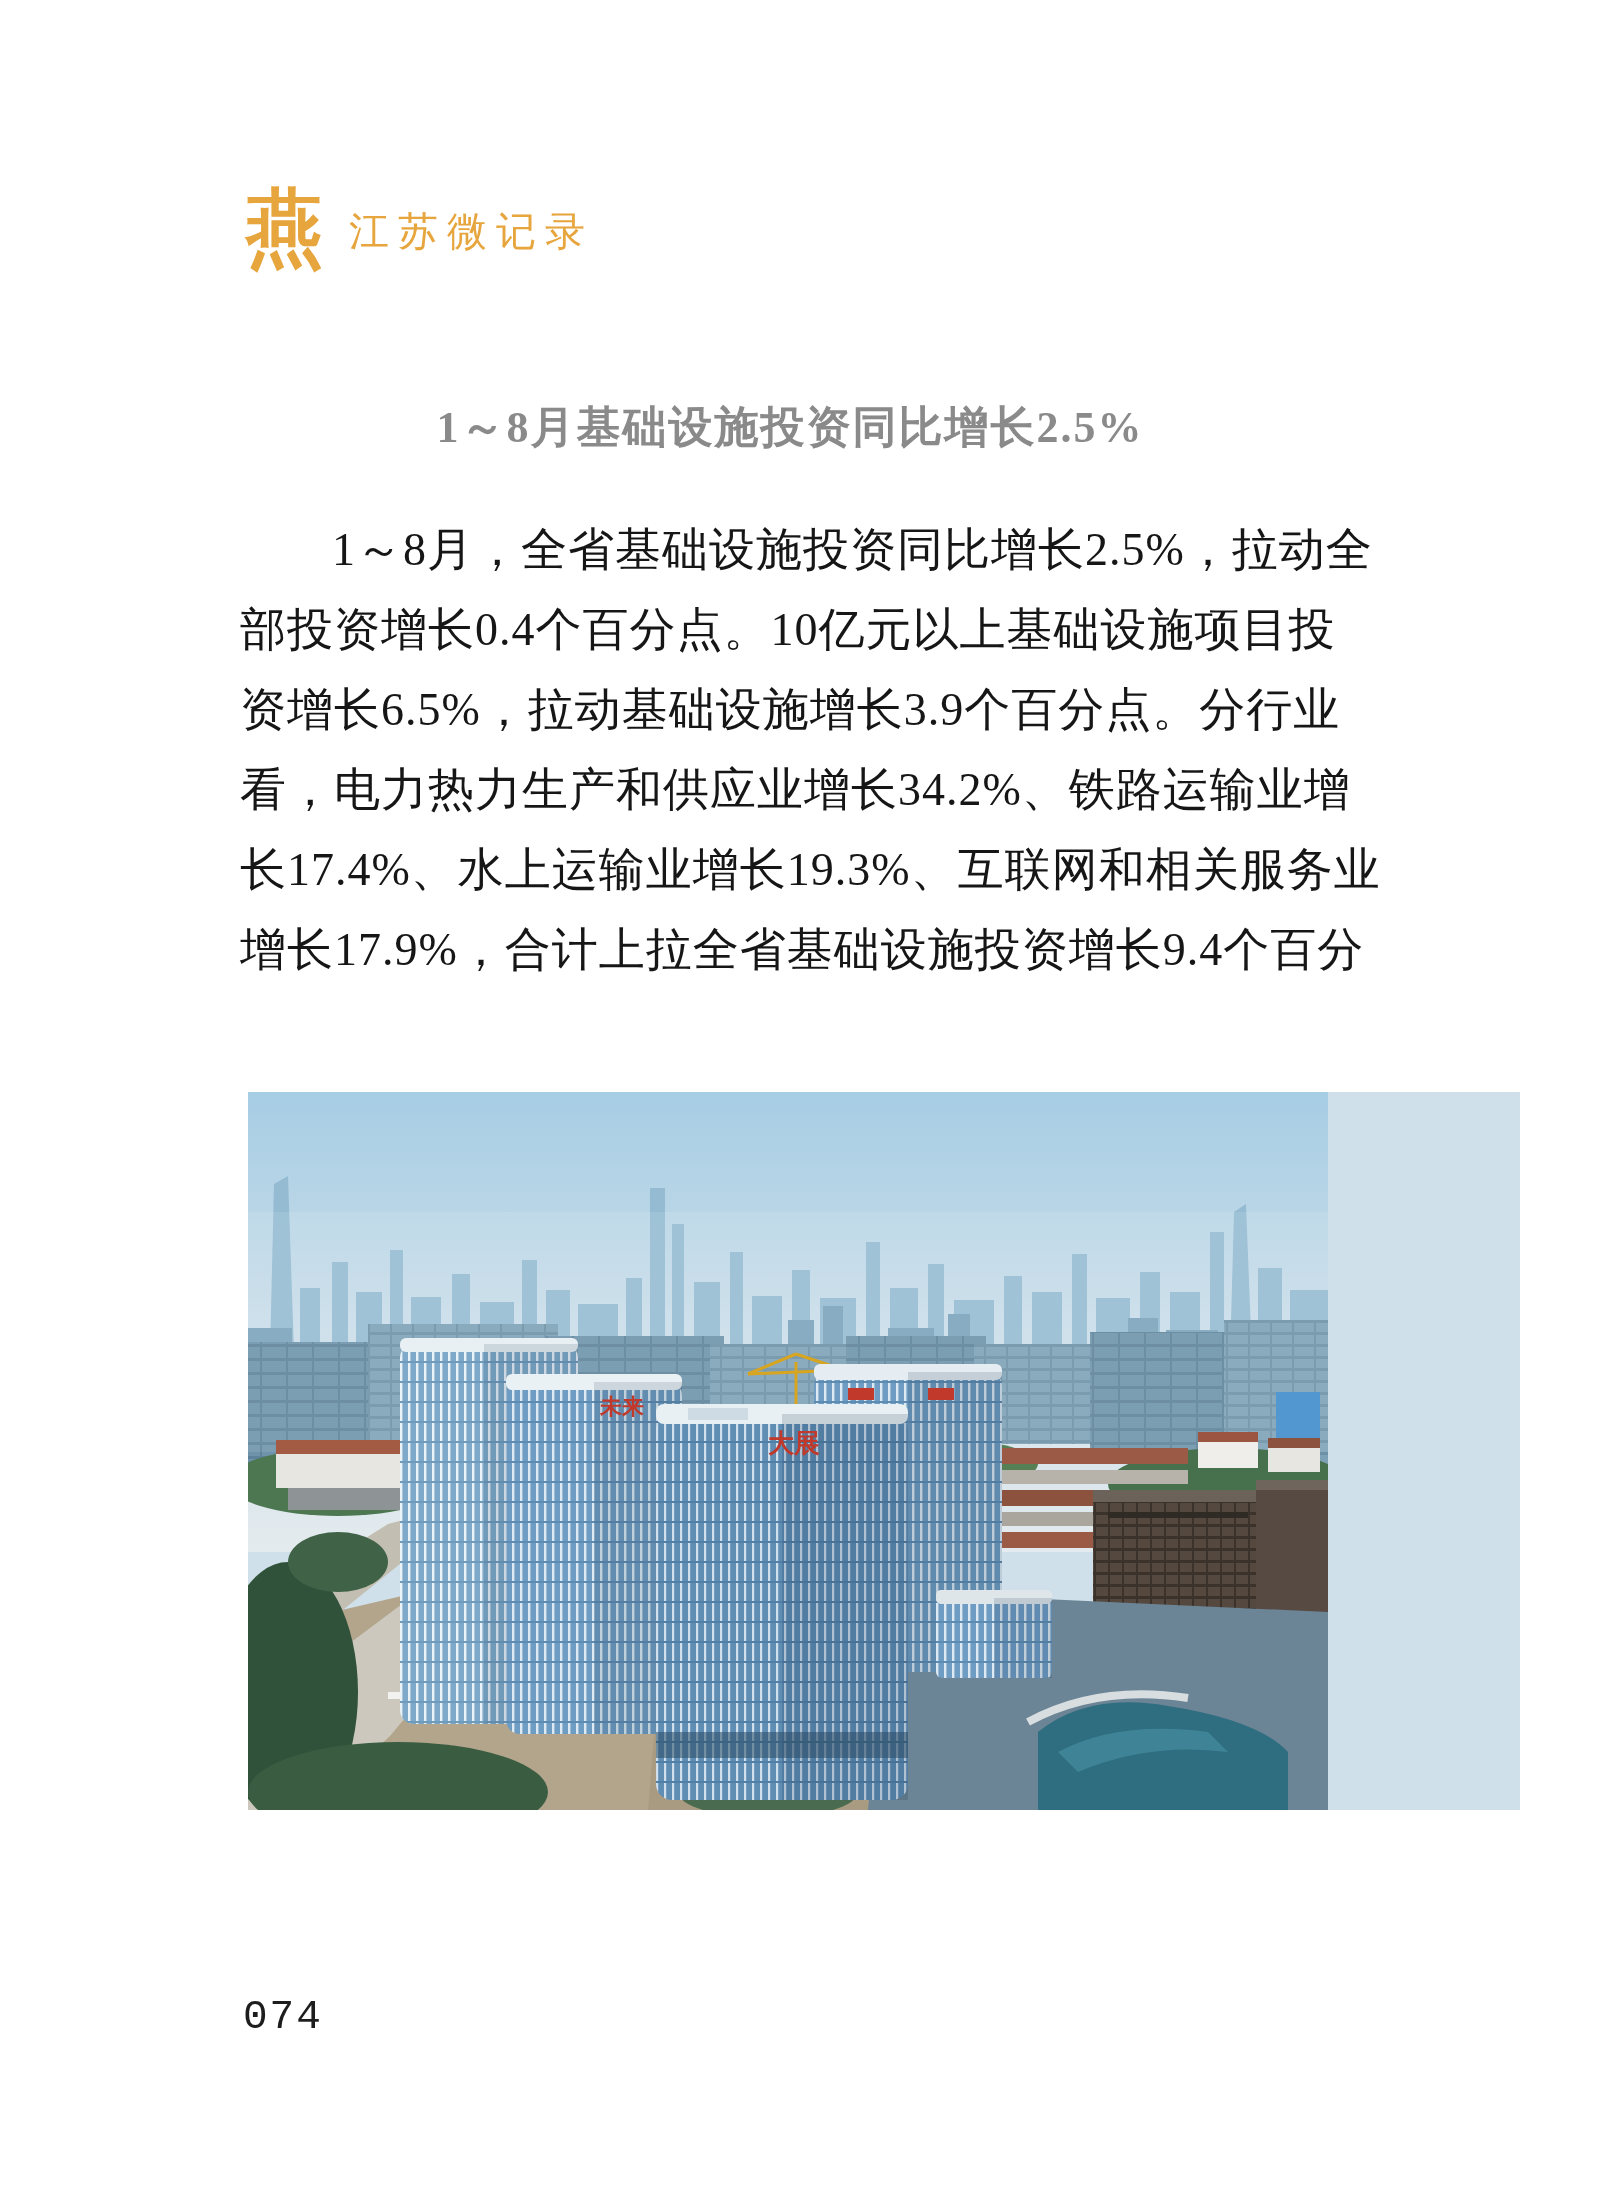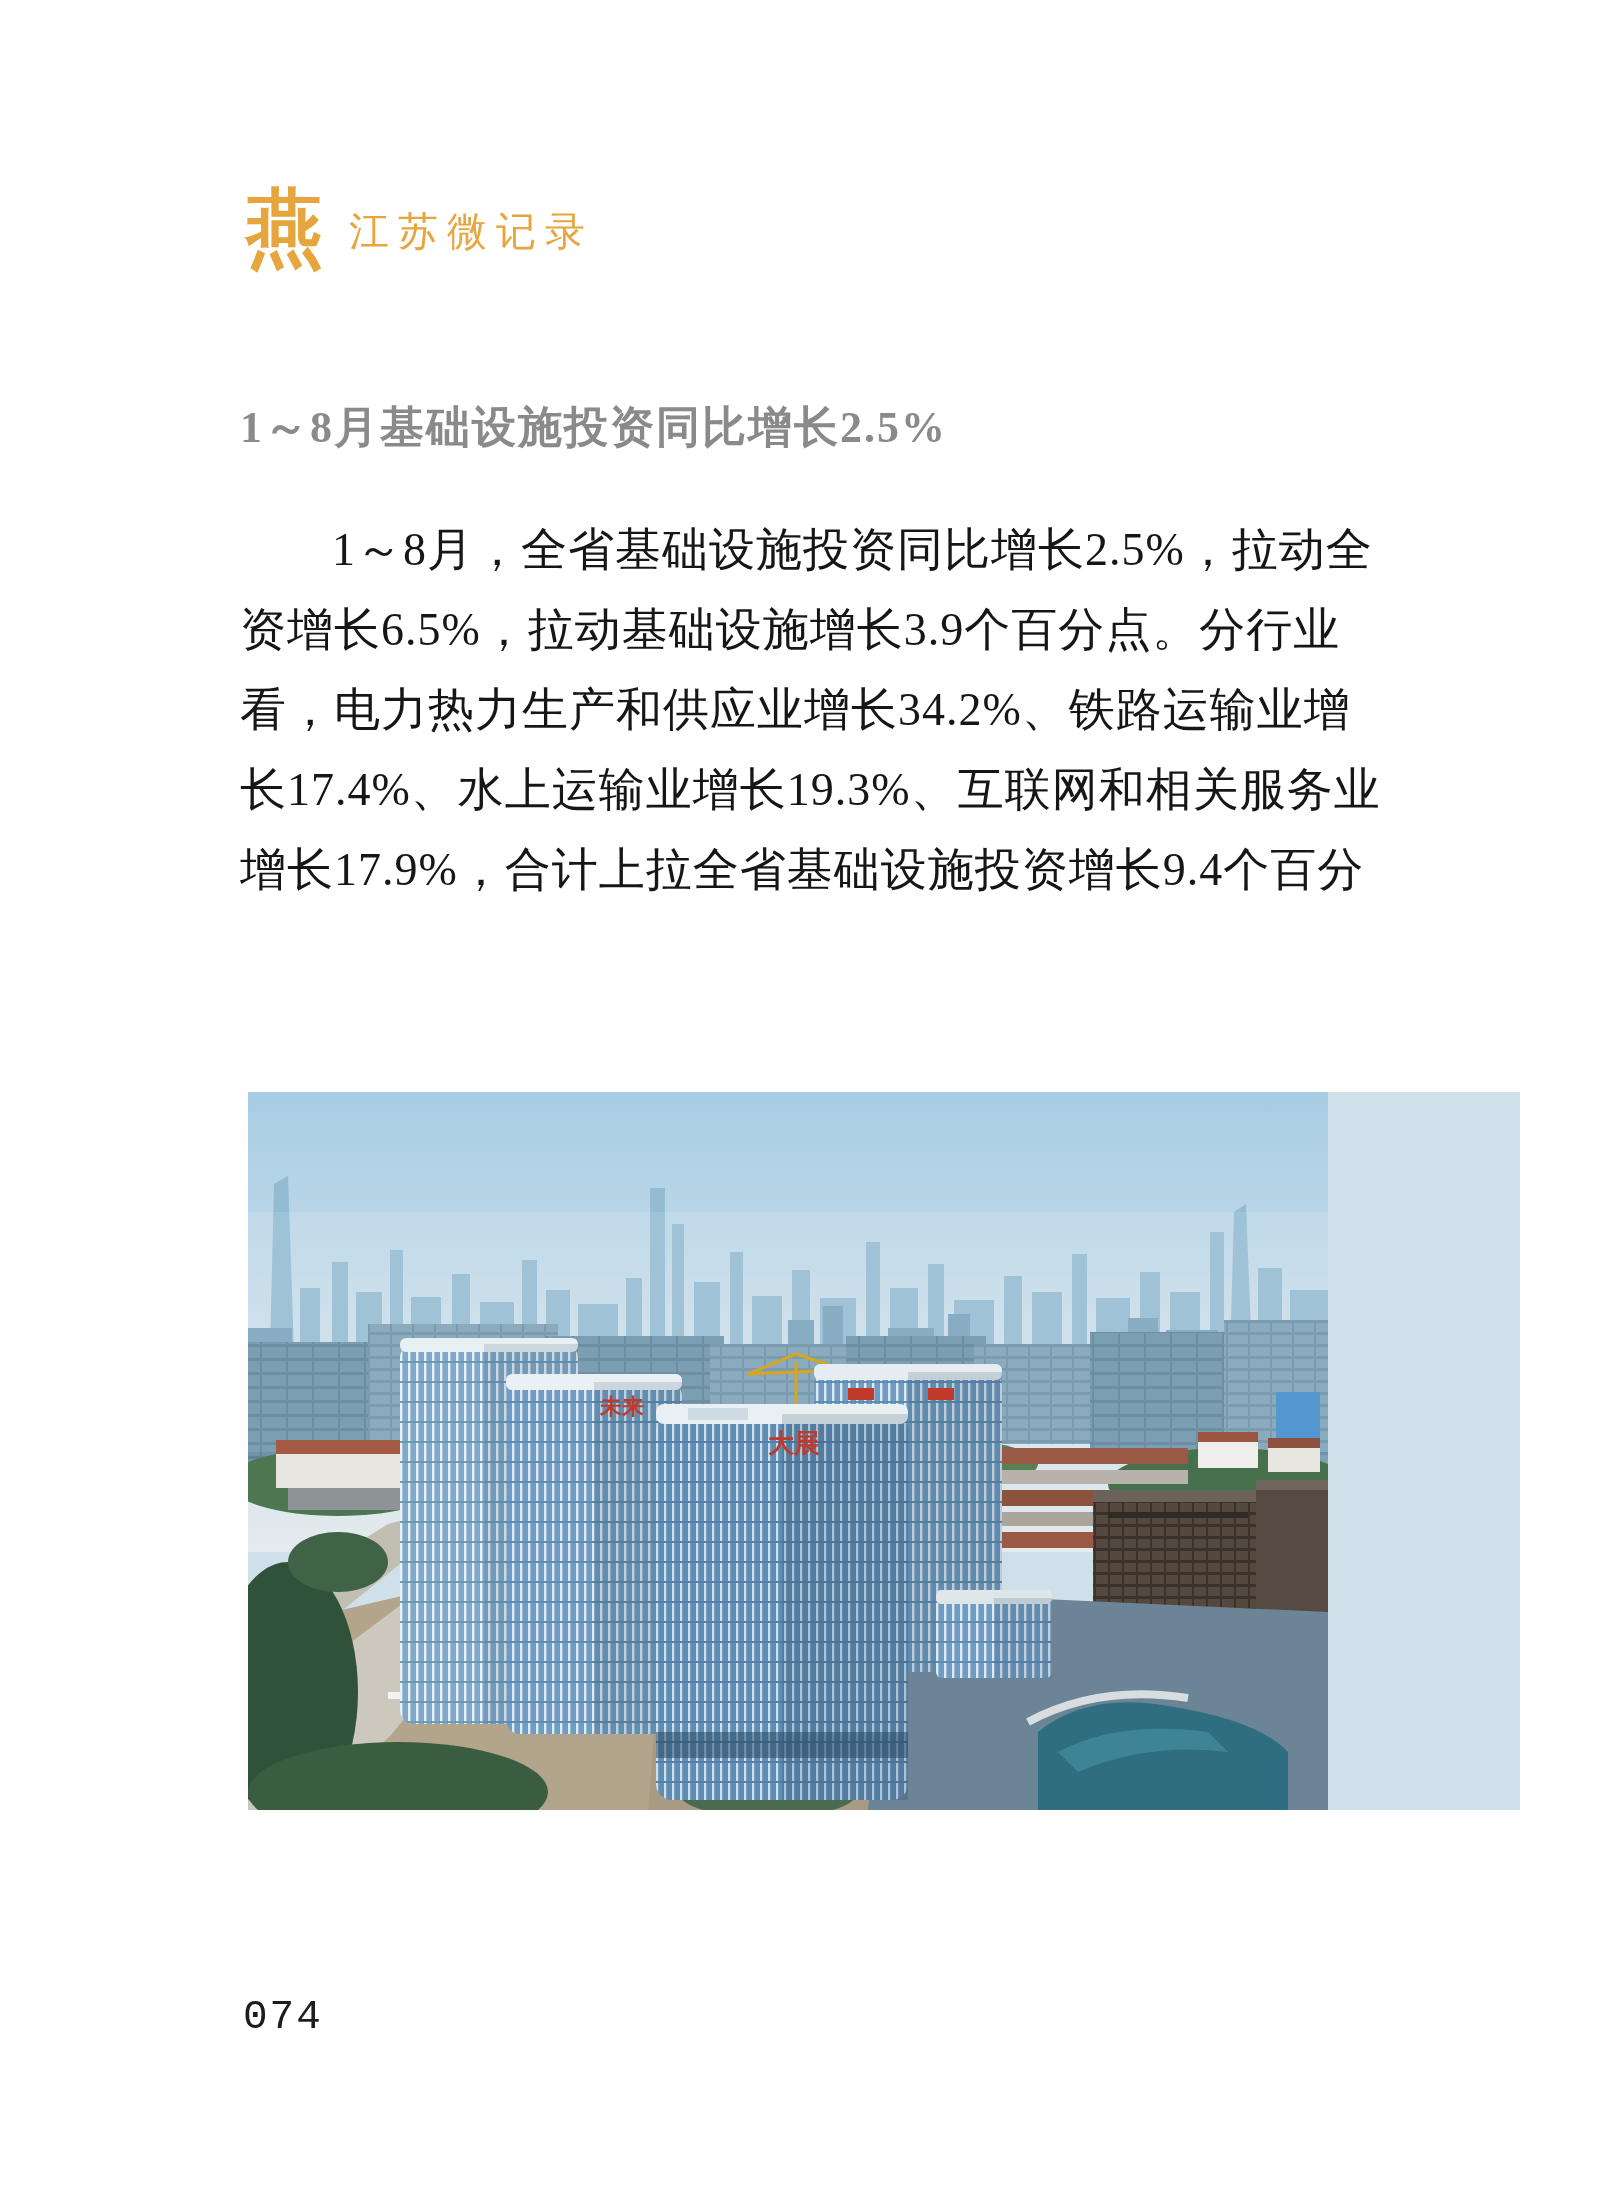--- a/index.html
+++ b/index.html
@@ -8,21 +8,21 @@
 
   
   .brand{position:absolute;left:243px;top:180px;display:flex;align-items:center;}
   .logo-glyph{color:#E7A53E;font-size:84px;line-height:96px;font-weight:bold;
               font-family:"DejaVu Serif","Liberation Serif",serif;transform:scaleX(.92);}
   .logo-text{color:#E7A53E;font-size:40px;letter-spacing:9px;margin-left:22px;margin-top:6px;
              font-family:"Liberation Sans","DejaVu Sans",sans-serif;}
 
   
   .heading{position:absolute;left:240px;top:404px;width:1100px;
-           font-size:44px;font-weight:bold;color:#8A8A8A;letter-spacing:2px;line-height:1.1;}
+           font-size:44px;font-weight:bold;color:#8A8A8A;letter-spacing:2px;line-height:1.1;text-align:center;}
 
   
   .bodytext{position:absolute;left:240px;top:510px;width:1092px;color:#161616;}
   .body-line{width:1092px;height:80px;line-height:80px;font-size:46px;
              text-align:justify;text-align-last:justify;letter-spacing:1px;white-space:nowrap;}
   .body-line.indent{text-indent:92px;}
 
   
   .photo{position:absolute;left:248px;top:1092px;width:1272px;height:718px;overflow:hidden;background:#cfe0ea;}
   .photo svg{display:block;width:1080px;height:718px;}
@@ -45,20 +45,21 @@
 
   <div class="brand">
     <span class="logo-glyph">燕</span>
     <span class="logo-text">江苏微记录</span>
   </div>
 
   <div class="heading">1～8月基础设施投资同比增长2.5%</div>
 
   <div class="bodytext">
     <div class="body-line indent">1～8月，全省基础设施投资同比增长2.5%，拉动全</div>
+    <div class="body-line">部投资增长0.4个百分点。10亿元以上基础设施项目投</div>
     <div class="body-line">资增长6.5%，拉动基础设施增长3.9个百分点。分行业</div>
     <div class="body-line">看，电力热力生产和供应业增长34.2%、铁路运输业增</div>
     <div class="body-line">长17.4%、水上运输业增长19.3%、互联网和相关服务业</div>
     <div class="body-line">增长17.9%，合计上拉全省基础设施投资增长9.4个百分</div>
   </div>
 
   <div class="photo">
     <svg viewBox="0 0 1080 718" preserveAspectRatio="none">
       <defs>
         <linearGradient id="sky" x1="0" y1="0" x2="0" y2="1">

